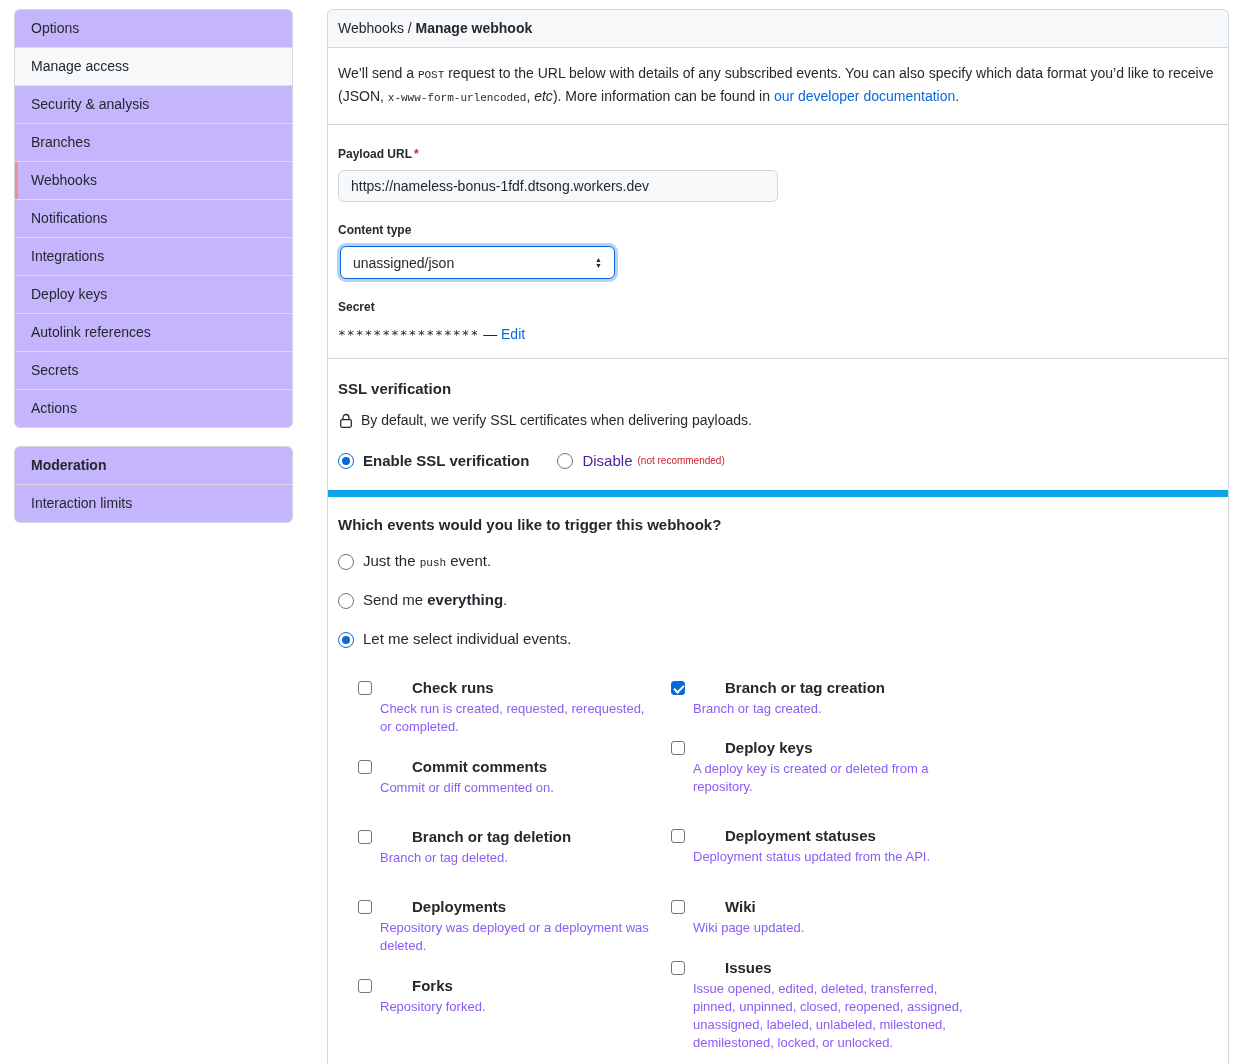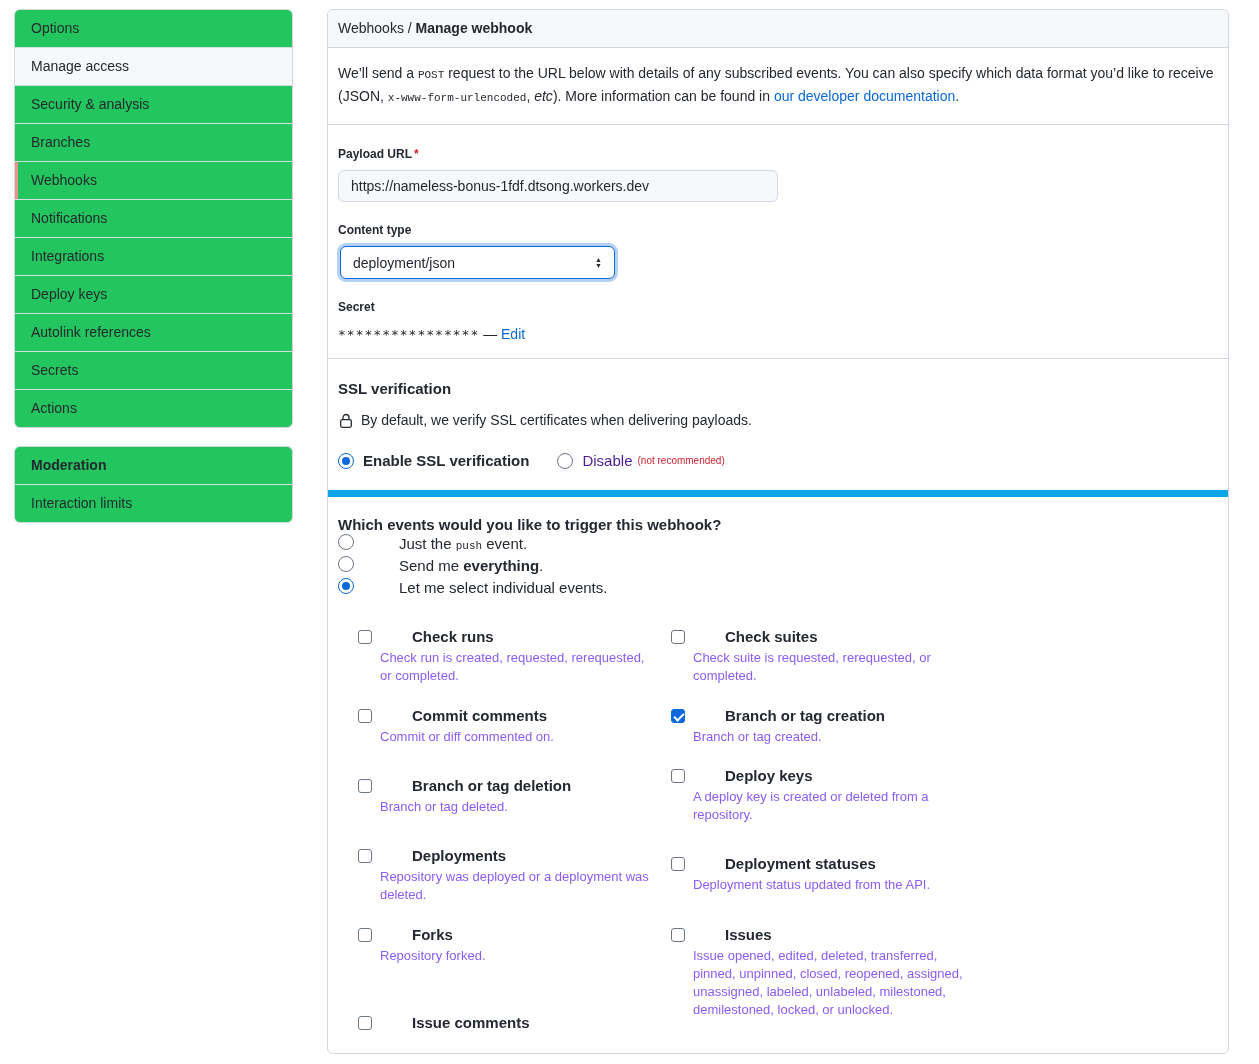--- a/index.html
+++ b/index.html
@@ -10,21 +10,21 @@
     color: #24292f;
     -webkit-font-smoothing: antialiased;
   }
   .page { display: flex; padding: 9px 30px 0 14px; align-items: flex-start; }
 
   
   .sidebar { width: 279px; flex: none; }
   .nav-box {
     border: 1px solid #d0d7de;
     border-radius: 6px;
-    background: #22c55e;
+    background: #c4b5fd;
     overflow: hidden;
   }
   .nav-box + .nav-box { margin-top: 18px; }
   .nav-item, .nav-header {
     display: block;
     position: relative;
     padding: 8px 16px;
     line-height: 21px;
     font-size: 14px;
     color: #24292f;
@@ -137,21 +137,21 @@
     width: 8px; height: 8px;
     border-radius: 50%;
     background: #0969da;
   }
   .radio-label { font-size: 15px; }
   .danger { color: #4c1d95; }
   .danger-note { color: #cf222e; font-size: 10px; margin-left: 5px; }
   .gap-right { margin-right: 28px; }
 
   .events-section { padding: 18px 10px 20px; }
-  .radio-row { display: flex; align-items: flex-start; line-height: 19px; gap: 36px; }
+  .radio-row { margin-top: 17px; display: flex; align-items: center; line-height: 19px; }
   .radio-row .radio-label { font-size: 15px; }
 
   .events-grid { display: flex; margin: 27px 0 0 20px; }
   .event-col { width: 313px; flex: none; }
   .event-item { }
   .event-head { display: flex; align-items: center; line-height: 20px; gap: 32px; }
   .checkbox {
     width: 14px; height: 14px;
     border: 1px solid #6e7781;
     border-radius: 3px;
@@ -220,21 +220,21 @@
     </div>
 
     <p class="intro"><span>We’ll send a </span><span class="code">POST</span><span> request to the URL below with details of any subscribed events. You can also specify which data format you’d like to receive (JSON, </span><span class="code">x-www-form-urlencoded</span><span>, </span><span class="em">etc</span><span>). More information can be found in </span><a class="link">our developer documentation</a><span>.</span></p>
 
     <div class="form-section">
       <div class="field-label"><span>Payload URL</span><span class="required">*</span></div>
       <input class="text-input" type="text" value="https://nameless-bonus-1fdf.dtsong.workers.dev" style="">
 
       <div class="field-label mt">Content type</div>
       <div class="select">
-        <span>deployment/json</span>
+        <span>unassigned/json</span>
         <span class="caret"></span>
       </div>
 
       <div class="field-label mt">Secret</div>
       <div class="secret-row">
         <span class="masked">****************</span>
         <span> </span><span>—</span><span> </span>
         <a class="link">Edit</a>
       </div>
     </div>
@@ -316,27 +316,20 @@
           <div class="event-item">
             <div class="event-head">
                 <span class="checkbox"></span>
                 <span class="event-title">Issue comments</span>
               </div>
 
           </div>
         </div>
 
         <div class="event-col">
-          <div class="event-item mb-21">
-            <div class="event-head">
-                <span class="checkbox"></span>
-                <span class="event-title">Check suites</span>
-              </div>
-            <div class="event-desc">Check suite is requested, rerequested, or completed.</div>
-          </div>
           <div class="event-item mb-20">
             <div class="event-head">
                 <span class="checkbox checked"></span>
                 <span class="event-title">Branch or tag creation</span>
               </div>
             <div class="event-desc">Branch or tag created.</div>
           </div>
           <div class="event-item mb-30">
             <div class="event-head">
                 <span class="checkbox"></span>
@@ -344,20 +337,27 @@
               </div>
             <div class="event-desc">A deploy key is created or deleted from a repository.</div>
           </div>
           <div class="event-item mb-31">
             <div class="event-head">
                 <span class="checkbox"></span>
                 <span class="event-title">Deployment statuses</span>
               </div>
             <div class="event-desc">Deployment status updated from the API.</div>
           </div>
+          <div class="event-item mb-21">
+            <div class="event-head">
+                <span class="checkbox"></span>
+                <span class="event-title">Wiki</span>
+              </div>
+            <div class="event-desc">Wiki page updated.</div>
+          </div>
           <div class="event-item">
             <div class="event-head">
                 <span class="checkbox"></span>
                 <span class="event-title">Issues</span>
               </div>
             <div class="event-desc">Issue opened, edited, deleted, transferred, pinned, unpinned, closed, reopened, assigned, unassigned, labeled, unlabeled, milestoned, demilestoned, locked, or unlocked.</div>
           </div>
         </div>
 
       </div>

